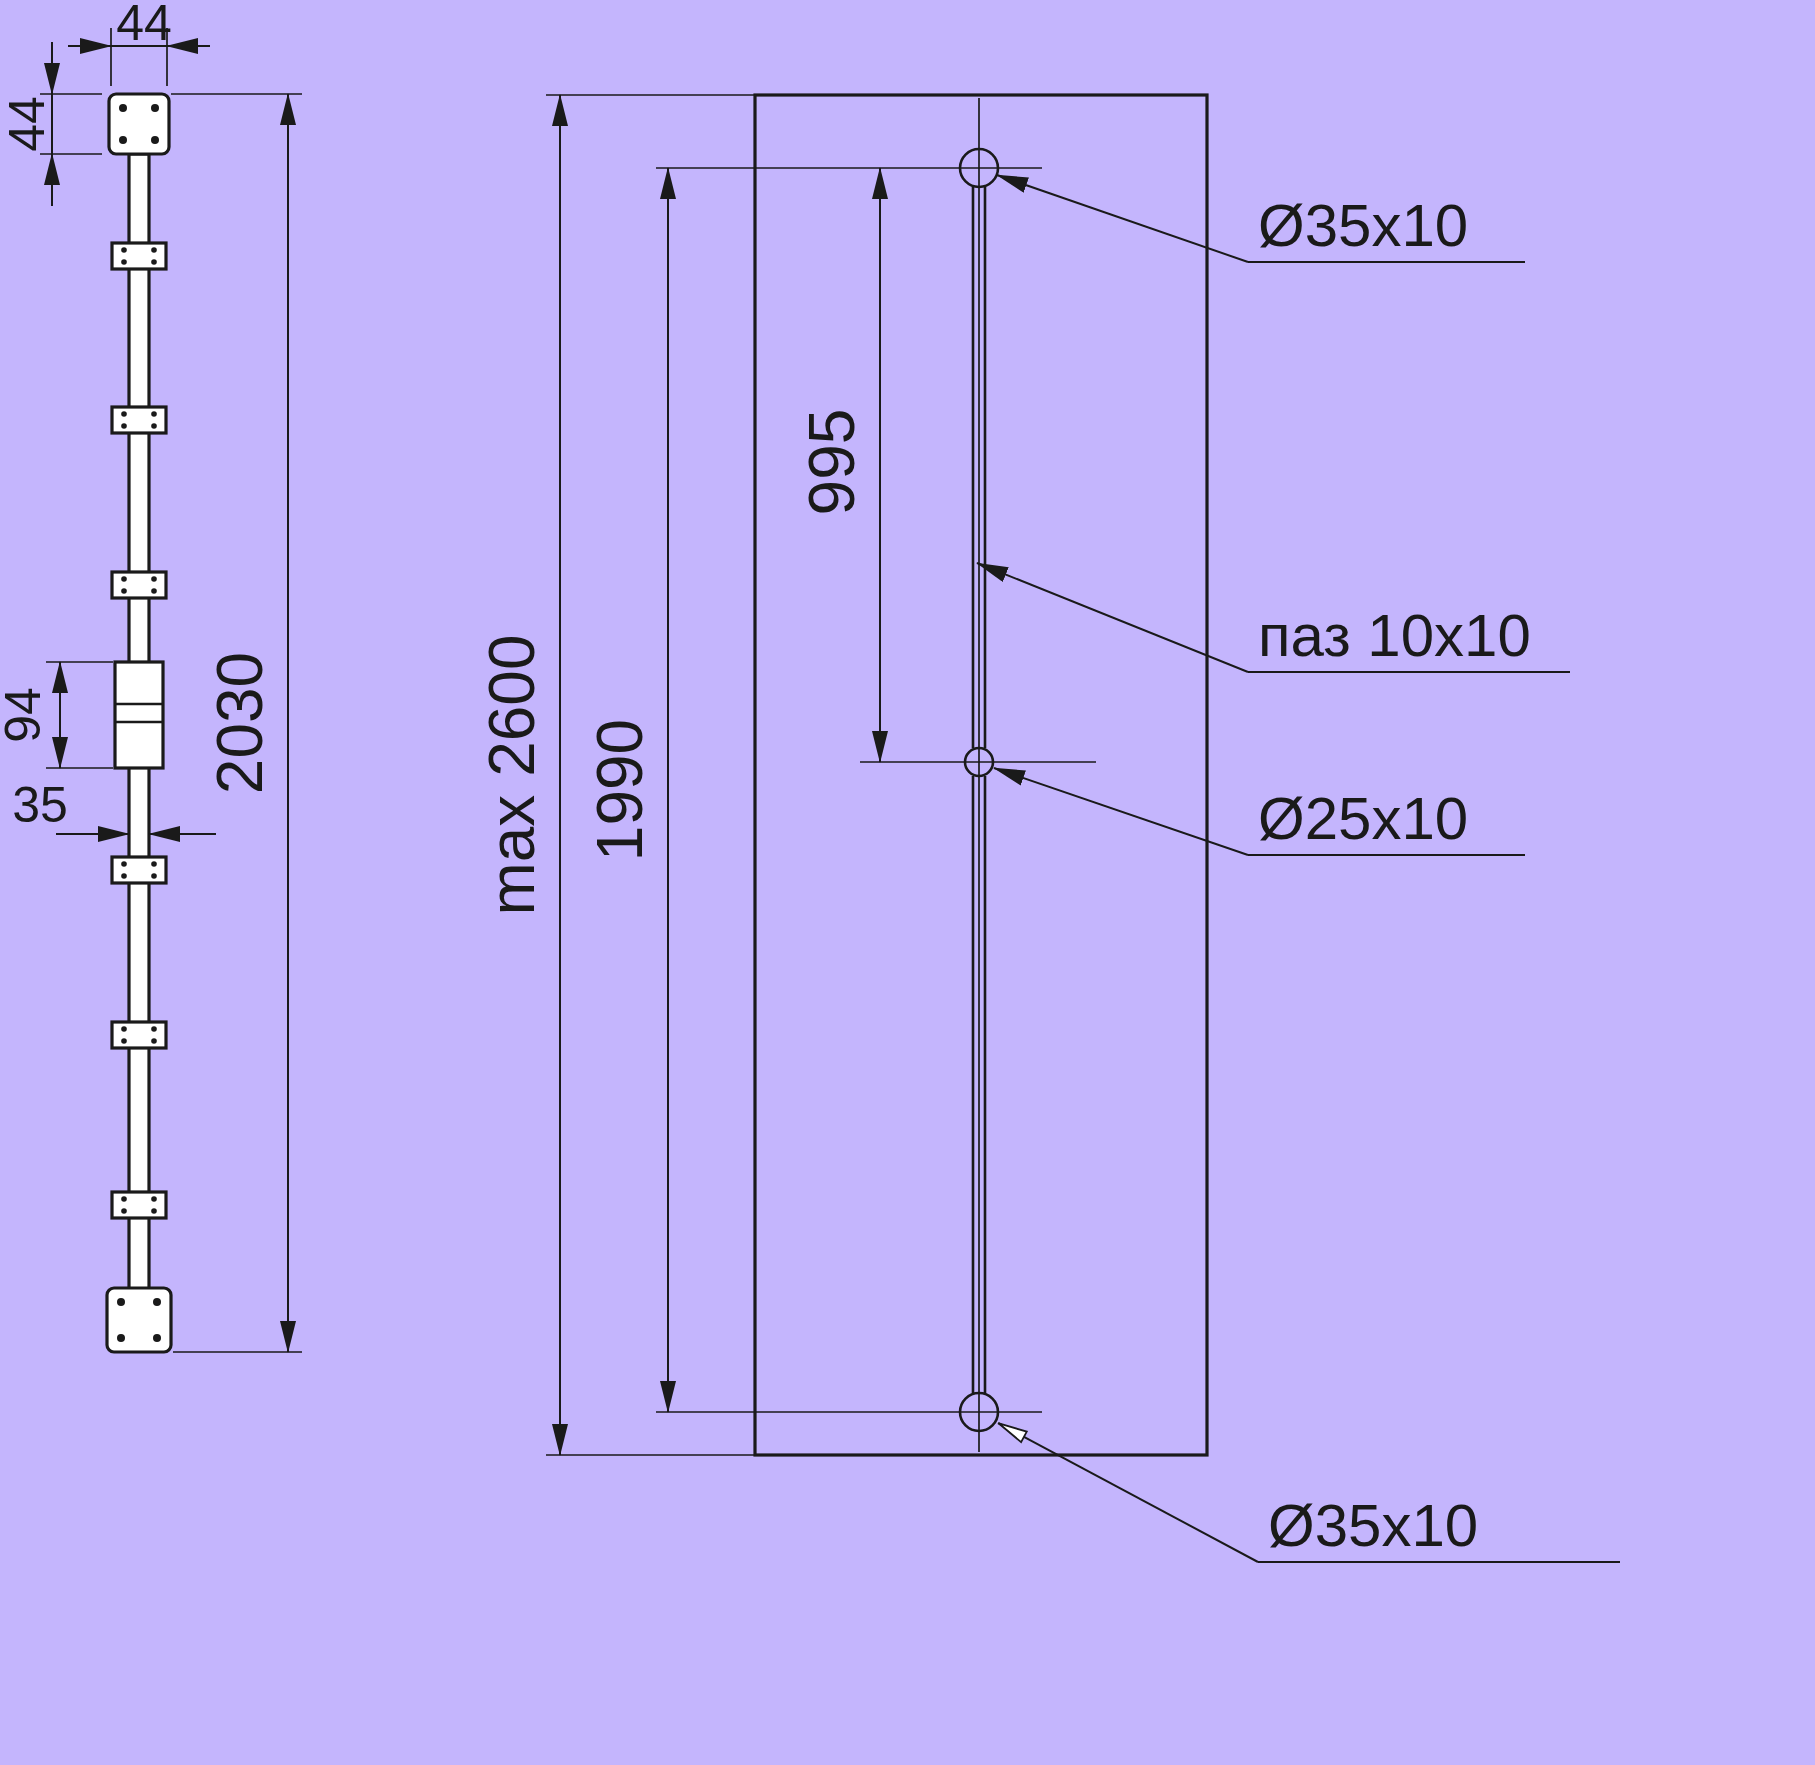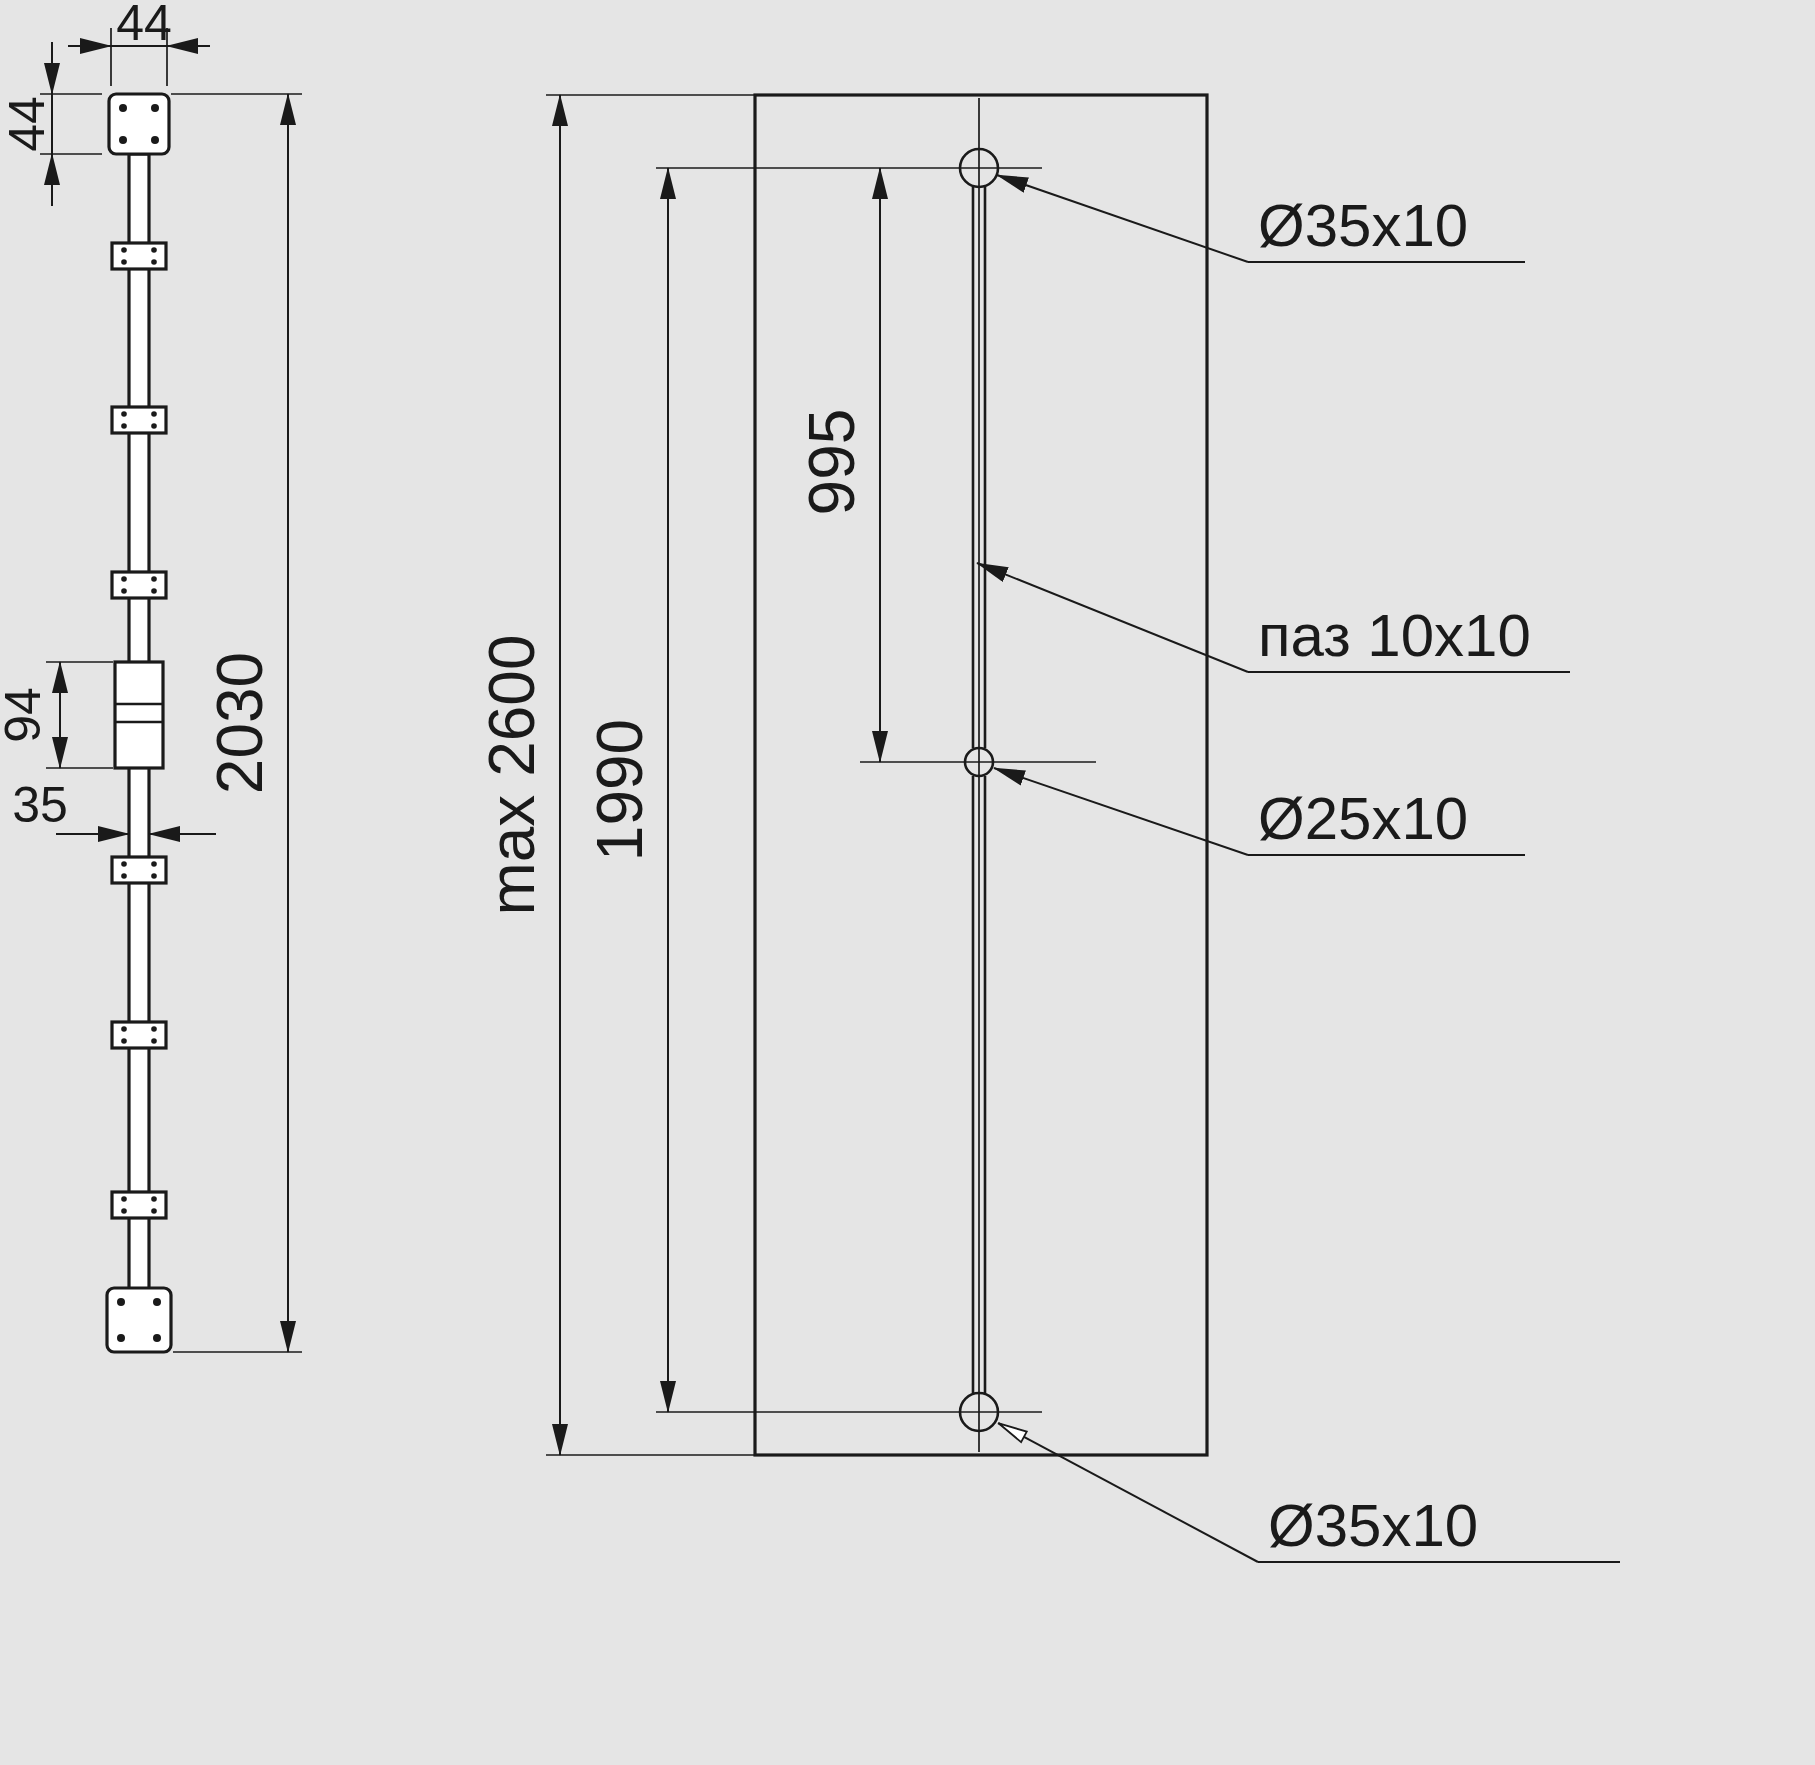--- a/index.html
+++ b/index.html
@@ -1,16 +1,16 @@
 <!DOCTYPE html>
 <html><head>
 <meta charset="utf-8">
 <style>
   html,body{margin:0;padding:0;background:#ffffff;}
-  .page{width:1815px;height:1765px;background:#e5e5e5;position:relative;}
+  .page{width:1815px;height:1765px;background:#c4b5fd;position:relative;}
   svg{display:block;}
   text{font-family:"Liberation Sans", sans-serif;fill:#1a1a1a;}
   .t50{font-size:50px;}
   .t64{font-size:64px;}
   .t60{font-size:60px;}
   .obj{fill:#ffffff;stroke:#1a1a1a;stroke-width:3.2;stroke-linejoin:miter;}
   .objn{fill:none;stroke:#1a1a1a;stroke-width:3.2;}
   .med{fill:none;stroke:#1a1a1a;stroke-width:2.6;}
   .thin{fill:none;stroke:#1a1a1a;stroke-width:1.7;}
   .dim{fill:none;stroke:#1a1a1a;stroke-width:2;}

